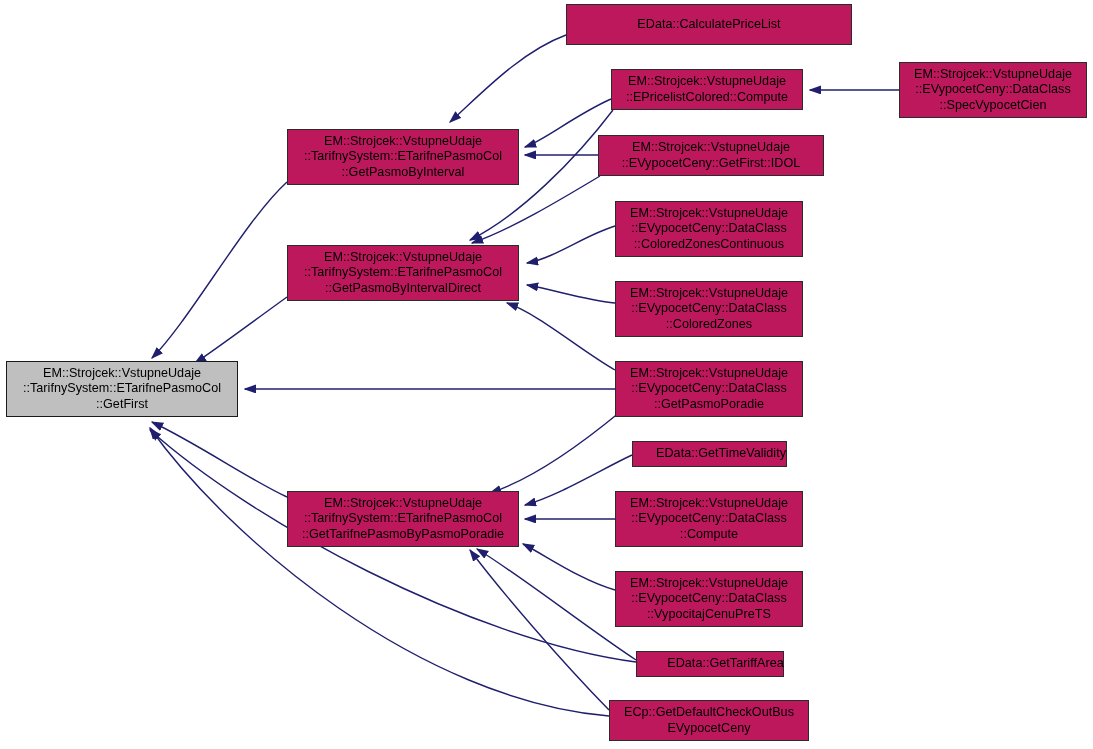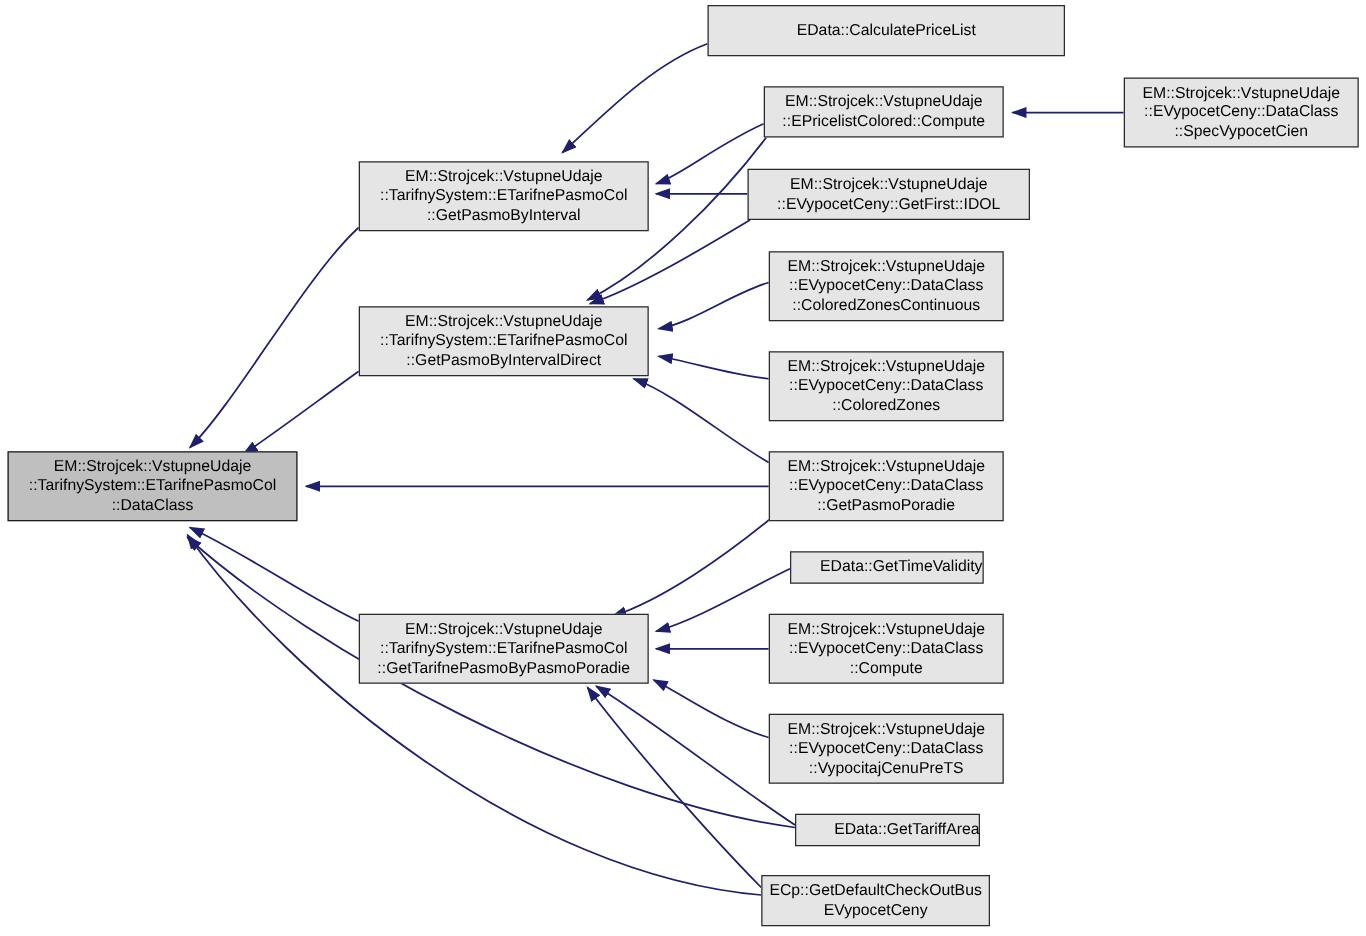--- a/index.html
+++ b/index.html
@@ -20,21 +20,21 @@
     left: 0;
     top: 0;
     width: 1093px;
     height: 749px;
     pointer-events: none;
   }
   .gnode {
     position: absolute;
     box-sizing: border-box;
     border: 1px solid #2b2b2b;
-    background: #e5e5e5;
+    background: #be185d;
     color: #000000;
     display: flex;
     flex-direction: column;
     align-items: center;
     justify-content: center;
     text-align: center;
     font-size: 12.6px;
     line-height: 15.6px;
     letter-spacing: 0.02px;
     white-space: pre;
@@ -76,31 +76,31 @@
         <path d="M 620,412 C 580,445 530,480 490,493" fill="none" stroke="#1f1f6e" stroke-width="1.4" marker-end="url(#arrowhead)"></path>
         <path d="M 632,455 C 600,470 560,495 525,505" fill="none" stroke="#1f1f6e" stroke-width="1.4" marker-end="url(#arrowhead)"></path>
         <path d="M 615,519 L 525,519" fill="none" stroke="#1f1f6e" stroke-width="1.4" marker-end="url(#arrowhead)"></path>
         <path d="M 615,590 C 580,580 545,555 523,544" fill="none" stroke="#1f1f6e" stroke-width="1.4" marker-end="url(#arrowhead)"></path>
         <path d="M 636,660 C 590,630 520,575 477,549" fill="none" stroke="#1f1f6e" stroke-width="1.4" marker-end="url(#arrowhead)"></path>
         <path d="M 609,710 C 560,660 500,590 470,550" fill="none" stroke="#1f1f6e" stroke-width="1.4" marker-end="url(#arrowhead)"></path>
       </g>
   </svg>
 
   <div id="nodes-group">
-      <div class="gnode root" style="left: 6px; top: 361px; width: 232px; height: 56px;"><span class="nline">EM::Strojcek::VstupneUdaje</span><span class="nline">::TarifnySystem::ETarifnePasmoCol</span><span class="nline">::DataClass</span></div>
+      <div class="gnode root" style="left: 6px; top: 361px; width: 232px; height: 56px;"><span class="nline">EM::Strojcek::VstupneUdaje</span><span class="nline">::TarifnySystem::ETarifnePasmoCol</span><span class="nline">::GetFirst</span></div>
       <div class="gnode" style="left: 287px; top: 129px; width: 232px; height: 56px;"><span class="nline">EM::Strojcek::VstupneUdaje</span><span class="nline">::TarifnySystem::ETarifnePasmoCol</span><span class="nline">::GetPasmoByInterval</span></div>
       <div class="gnode" style="left: 287px; top: 245px; width: 232px; height: 56px;"><span class="nline">EM::Strojcek::VstupneUdaje</span><span class="nline">::TarifnySystem::ETarifnePasmoCol</span><span class="nline">::GetPasmoByIntervalDirect</span></div>
       <div class="gnode" style="left: 287px; top: 491px; width: 232px; height: 56px;"><span class="nline">EM::Strojcek::VstupneUdaje</span><span class="nline">::TarifnySystem::ETarifnePasmoCol</span><span class="nline">::GetTarifnePasmoByPasmoPoradie</span></div>
       <div class="gnode" style="left: 566px; top: 4px; width: 286px; height: 41px;"><span class="nline">EData::CalculatePriceList</span></div>
       <div class="gnode" style="left: 611px; top: 69px; width: 192px; height: 41px;"><span class="nline">EM::Strojcek::VstupneUdaje</span><span class="nline">::EPricelistColored::Compute</span></div>
       <div class="gnode" style="left: 899px; top: 62px; width: 188px; height: 56px;"><span class="nline">EM::Strojcek::VstupneUdaje</span><span class="nline">::EVypocetCeny::DataClass</span><span class="nline">::SpecVypocetCien</span></div>
       <div class="gnode" style="left: 598px; top: 135px; width: 226px; height: 41px;"><span class="nline">EM::Strojcek::VstupneUdaje</span><span class="nline">::EVypocetCeny::GetFirst::IDOL</span></div>
       <div class="gnode" style="left: 615px; top: 201px; width: 188px; height: 56px;"><span class="nline">EM::Strojcek::VstupneUdaje</span><span class="nline">::EVypocetCeny::DataClass</span><span class="nline">::ColoredZonesContinuous</span></div>
       <div class="gnode" style="left: 615px; top: 281px; width: 188px; height: 56px;"><span class="nline">EM::Strojcek::VstupneUdaje</span><span class="nline">::EVypocetCeny::DataClass</span><span class="nline">::ColoredZones</span></div>
       <div class="gnode" style="left: 615px; top: 361px; width: 188px; height: 56px;"><span class="nline">EM::Strojcek::VstupneUdaje</span><span class="nline">::EVypocetCeny::DataClass</span><span class="nline">::GetPasmoPoradie</span></div>
       <div class="gnode" style="left: 632px; top: 441px; width: 155px; height: 26px; align-items: flex-end;"><span class="nline">EData::GetTimeValidity</span></div>
       <div class="gnode" style="left: 615px; top: 491px; width: 188px; height: 56px;"><span class="nline">EM::Strojcek::VstupneUdaje</span><span class="nline">::EVypocetCeny::DataClass</span><span class="nline">::Compute</span></div>
       <div class="gnode" style="left: 615px; top: 571px; width: 188px; height: 56px;"><span class="nline">EM::Strojcek::VstupneUdaje</span><span class="nline">::EVypocetCeny::DataClass</span><span class="nline">::VypocitajCenuPreTS</span></div>
       <div class="gnode" style="left: 636px; top: 651px; width: 148px; height: 26px; padding-left: 31px;"><span class="nline">EData::GetTariffArea</span></div>
-      <div class="gnode" style="left: 609px; top: 700px; width: 183px; height: 41px;"><span class="nline">ECp::GetDefaultCheckOutBus</span><span class="nline">EVypocetCeny</span></div>
+      <div class="gnode" style="left: 609px; top: 700px; width: 200px; height: 41px;"><span class="nline">ECp::GetDefaultCheckOutBus</span><span class="nline">EVypocetCeny</span></div>
     </div>
 
 </div>
 
 </body></html>

